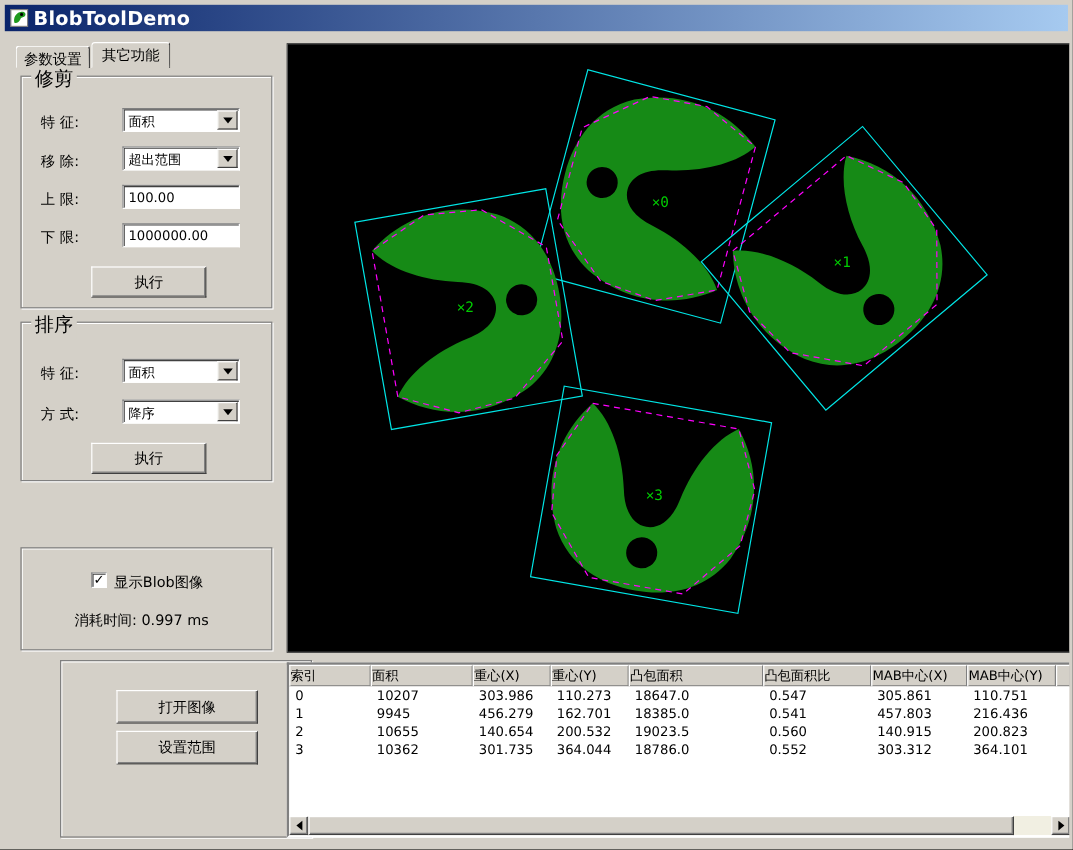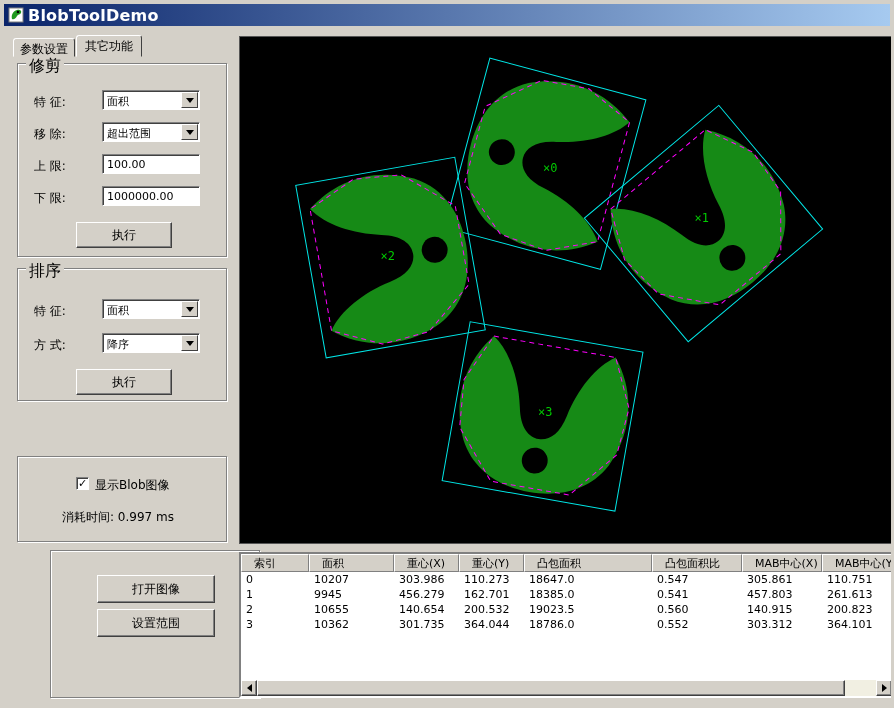--- a/index.html
+++ b/index.html
@@ -88,27 +88,27 @@
   .blob-label{fill:#00cc00;font-size:12px;font-family:"DejaVu Sans Mono","Liberation Mono",monospace;}
   
   .table{
     position:absolute;left:236px;top:549px;width:655px;height:146px;background:#fff;
     border:2px solid;border-color:#808080 #ffffff #ffffff #808080;
     overflow:hidden;font-size:11px;
   }
   .thead{position:absolute;left:0;top:0;right:0;height:18px;display:flex;background:#d4d0c8;}
   .th{
     background:#d4d0c8;border:1px solid;border-color:#ffffff #808080 #808080 #ffffff;
-    padding:1px 12px;white-space:nowrap;overflow:hidden;flex:0 0 auto;
+    padding:1px 0;white-space:nowrap;overflow:hidden;flex:0 0 auto;
   }
   .tbody{position:absolute;left:0;top:18px;right:0;bottom:16px;background:#fff;}
   .tr{display:flex;height:15px;line-height:15px;}
   .td{padding:0 5px;white-space:nowrap;overflow:hidden;flex:0 0 auto;}
   .c0{width:68px;} .c1{width:85px;} .c2{width:65px;} .c3{width:65px;}
-  .c4{width:128px;} .c5{width:90px;} .c6{width:80px;} .c7{width:74px;}
+  .c4{width:112px;} .c5{width:90px;} .c6{width:80px;} .c7{width:74px;}
   .cfill{flex:1 1 auto;}
   
   .hscroll{position:absolute;left:0;right:0;bottom:0;height:16px;background:#f1efe2;}
   .sb-btn{
     position:absolute;top:0;width:16px;height:16px;background:#d4d0c8;
     border:1px solid;border-color:#fff #404040 #404040 #fff;
     box-shadow:inset -1px -1px 0 #808080;
     display:flex;align-items:center;justify-content:center;
   }
   .sb-left{left:0;} .sb-right{right:0;}
@@ -251,21 +251,21 @@
         <div class="td c7">110.751</div>
       </div>
       <div class="tr">
         <div class="td c0">1</div>
         <div class="td c1">9945</div>
         <div class="td c2">456.279</div>
         <div class="td c3">162.701</div>
         <div class="td c4">18385.0</div>
         <div class="td c5">0.541</div>
         <div class="td c6">457.803</div>
-        <div class="td c7">261.613</div>
+        <div class="td c7">216.436</div>
       </div>
       <div class="tr">
         <div class="td c0">2</div>
         <div class="td c1">10655</div>
         <div class="td c2">140.654</div>
         <div class="td c3">200.532</div>
         <div class="td c4">19023.5</div>
         <div class="td c5">0.560</div>
         <div class="td c6">140.915</div>
         <div class="td c7">200.823</div>

